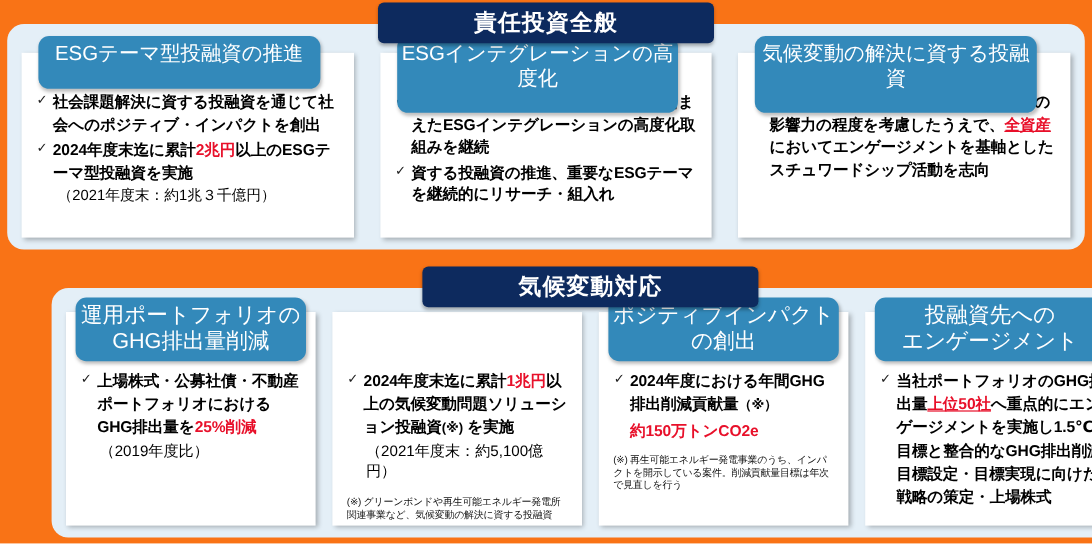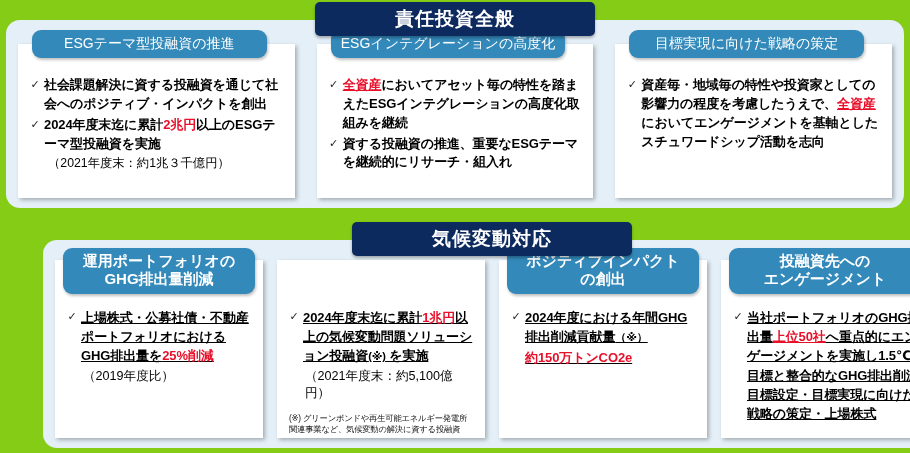--- a/index.html
+++ b/index.html
@@ -11,21 +11,21 @@
     width: 910px;
     height: 453px;
     font-family: "Liberation Sans", "DejaVu Sans", sans-serif;
     color: #000000;
     overflow: hidden;
   }
   .slide {
     position: relative;
     width: 910px;
     height: 453px;
-    background: #84cc16;
+    background: #f97316;
   }
 
   
   .section {
     position: absolute;
     left: 6px;
     width: 898px;
   }
   .section-top { top: 20px; height: 188px; }
   .section-bottom { top: 240px; height: 208px; margin-left: 37px; }
@@ -87,33 +87,32 @@
 
   .card-title {
     position: absolute;
     top: -14px;
     left: 14px;
     right: 28px;
     background: #3389ba;
     color: #ffffff;
     border-radius: 9px;
     text-align: center;
-    font-size: 14px;
+    font-size: 17px;
     line-height: 1.22;
-    padding: 5px 4px 6px 4px;
+    padding: 5px 4px 18px 4px;
     box-shadow: 1px 2px 3px rgba(0,0,0,0.25);
     box-sizing: border-box;
   }
   .section-bottom .card-title {
     top: -12px;
     left: 8px;
     right: 8px;
-    font-size: 15px;
+    font-size: 18px;
     padding: 4px 2px 5px 2px;
-    font-weight: bold;
   }
 
   
   .bullet {
     display: flex;
     align-items: flex-start;
     margin: 0 0 2px 0;
   }
   .check {
     flex: 0 0 auto;
@@ -124,21 +123,21 @@
     text-align: center;
     padding-top: 1px;
   }
   .btext {
     flex: 1 1 auto;
     font-size: 13px;
     font-weight: bold;
     line-height: 1.45;
     letter-spacing: -0.1px;
   }
-  .section-bottom .btext { font-size: 13px; line-height: 1.48; text-decoration: underline; }
+  .section-bottom .btext { font-size: 13px; line-height: 1.48; }
 
   .sub {
     font-size: 12.3px;
     font-weight: normal;
     line-height: 1.4;
     margin: 1px 0 0 22px;
   }
   .section-bottom .sub { font-size: 12.6px; margin-left: 20px; }
 
   .note {
@@ -180,21 +179,21 @@
           <div class="bullet">
             <span class="check">✓</span>
             <span class="btext"><span class="red-u">全資産</span><span>においてアセット毎の特性を踏まえたESGインテグレーションの高度化取組みを継続</span></span>
           </div>
           <div class="bullet">
             <span class="check">✓</span>
             <span class="btext"><span>資する投融資の推進、重要なESGテーマを継続的にリサーチ・組入れ</span></span>
           </div>
         </div>
         <div class="card">
-          <div class="card-title">目標実現に向けた戦略の策定</div>
+          <div class="card-title">気候変動の解決に資する投融資</div>
           <div class="bullet">
             <span class="check">✓</span>
             <span class="btext"><span>資産毎・地域毎の特性や投資家としての影響力の程度を考慮したうえで、</span><span class="red-u">全資産</span><span>においてエンゲージメントを基軸としたスチュワードシップ活動を志向</span></span>
           </div>
         </div>
       </div>
   </div>
 
   <div class="section section-bottom">
     <div class="panel"></div>
@@ -219,20 +218,21 @@
         <div class="card">
           <div class="card-title">ポジティブインパクト<br>の創出</div>
           <div class="bullet">
             <span class="check">✓</span>
             <span class="btext"><span>2024年度における年間GHG排出削減貢献量</span><span class="small-mark">（※）</span></span>
           </div>
           <div class="bullet">
             <span class="check"></span>
             <span class="btext"><span class="red">約150万トンCO2e</span></span>
           </div>
+          <div class="note">(※) 再生可能エネルギー発電事業のうち、インパクトを開示している案件。削減貢献量目標は年次で見直しを行う</div>
         </div>
         <div class="card">
           <div class="card-title">投融資先への<br>エンゲージメント</div>
           <div class="bullet">
             <span class="check">✓</span>
             <span class="btext"><span>当社ポートフォリオのGHG排出量</span><span class="red-u">上位50社</span><span>へ重点的にエンゲージメントを実施し1.5℃目標と整合的なGHG排出削減目標設定・目標実現に向けた戦略の策定・上場株式</span></span>
           </div>
         </div>
       </div>
   </div>

